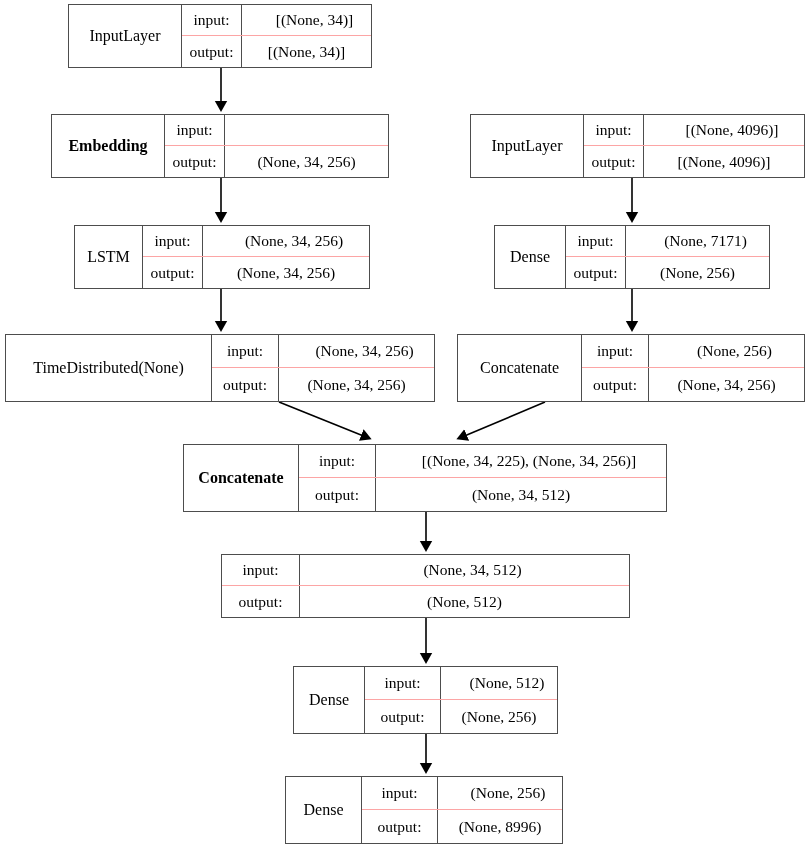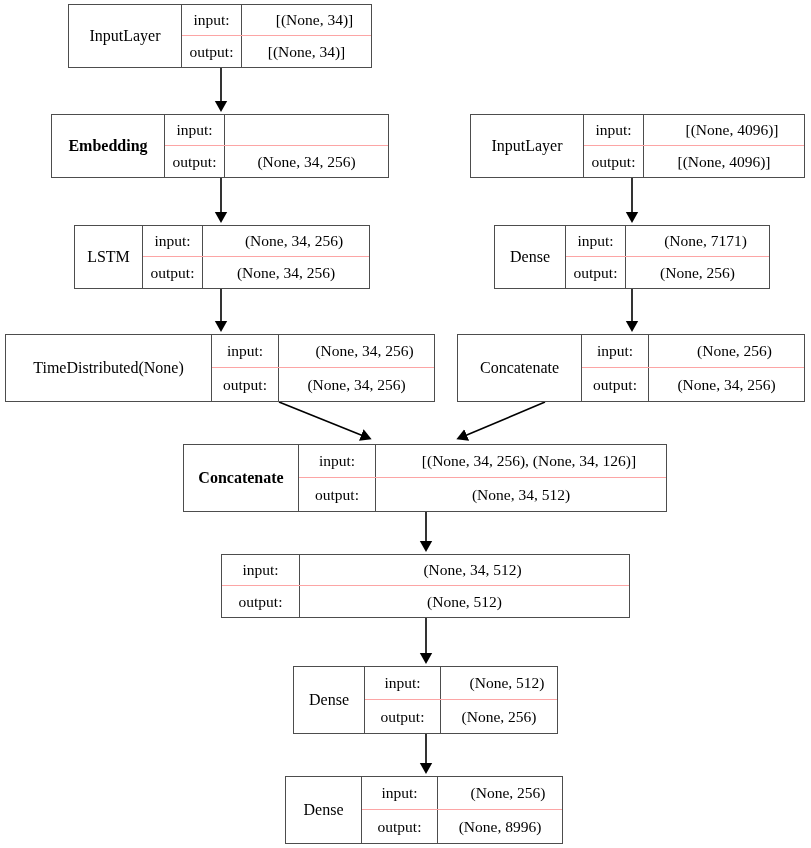--- a/index.html
+++ b/index.html
@@ -262,21 +262,21 @@
         <div class="io-val">(None, 34, 256)</div>
       </div>
     </div>
   </div>
 
   <div class="node" id="node-concatenate">
     <div class="node-label">Concatenate</div>
     <div class="node-io">
       <div class="io-row top">
         <div class="io-key">input:</div>
-        <div class="io-val">[(None, 34, 256), (None, 34, 126)]</div>
+        <div class="io-val">[(None, 34, 225), (None, 34, 256)]</div>
       </div>
       <div class="io-row bottom">
         <div class="io-key">output:</div>
         <div class="io-val">(None, 34, 512)</div>
       </div>
     </div>
   </div>
 
   <div class="node" id="node-bilstm">
     <div class="node-io">

